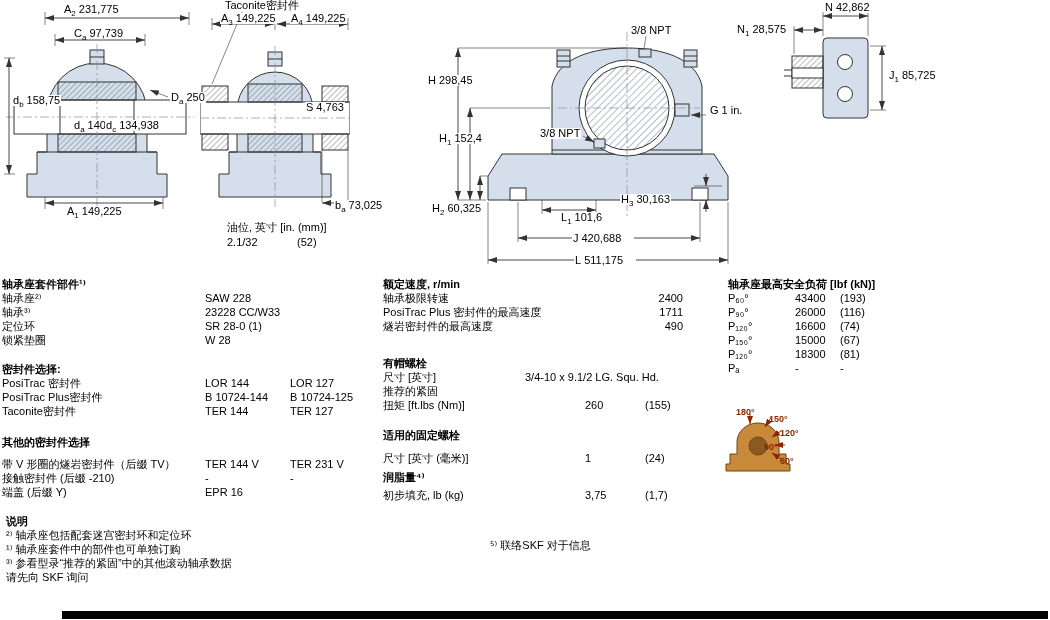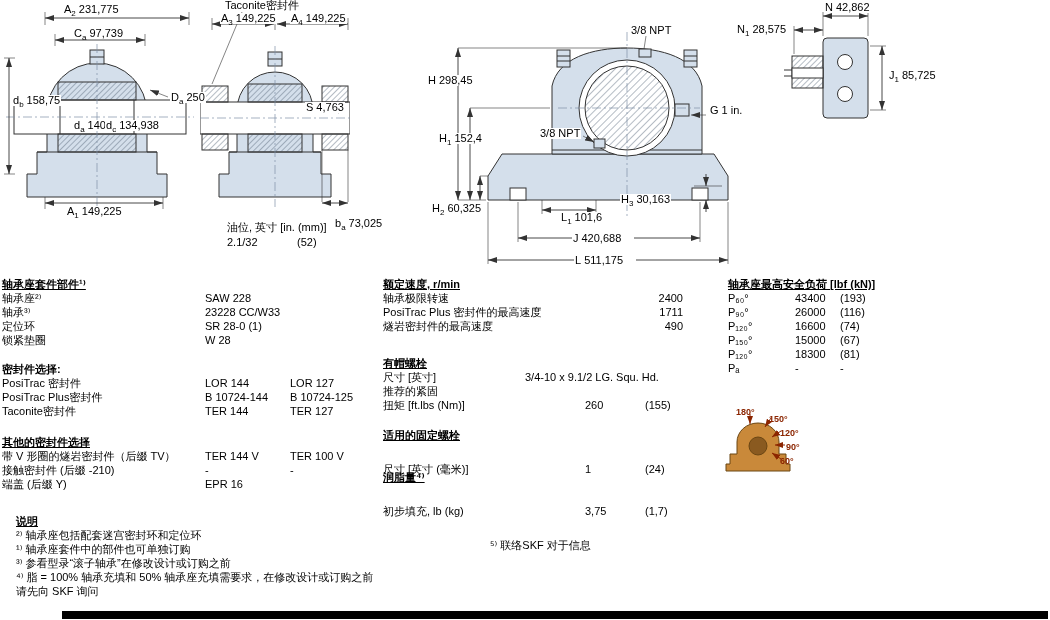--- a/index.html
+++ b/index.html
@@ -5,21 +5,21 @@
   html,body{margin:0;padding:0}
   body{position:relative;width:1050px;height:620px;background:#fff;
        font-family:"Liberation Sans","DejaVu Sans",sans-serif;font-size:11px;color:#000;overflow:hidden}
   .abs{position:absolute}
   svg{position:absolute}
   .dim{position:absolute;white-space:nowrap;line-height:11px;background:#fff;padding:0 1px}
   .dim sub{font-size:8px;line-height:0}
   .dim .v{margin-left:3px}
   .angle{position:absolute;font-size:9px;line-height:9px;color:#8b2500;white-space:nowrap;font-weight:bold}
   .th{font-weight:bold;height:14px;line-height:14px;white-space:nowrap}
-  .u{text-decoration:underline}
+  .u{}
   .trow{display:flex;height:14px;line-height:14px;white-space:nowrap}
   .c1,.c2,.c3{flex:0 0 auto}
   .tbl-left .c1{width:203px}.tbl-left .c2{width:85px}
   .tbl-mid  .c1{width:215px}.tbl-mid  .c2{width:85px;text-align:right}
   .tbl-size .c1{width:142px}
   .tbl-num  .c1{width:202px}.tbl-num  .c2{width:60px}
   .tbl-load .c1{width:67px}.tbl-load .c2{width:45px}
   .note-line{height:14px;line-height:14px;white-space:nowrap}
   .bold{font-weight:normal}
   
@@ -207,21 +207,21 @@
 <div class="dim" style="left:12px;top:95px"><span>d</span><sub>b</sub><span class="v">158,75</span></div>
 <div class="dim" style="left:170px;top:92px"><span>D</span><sub>a</sub><span class="v">250</span></div>
 <div class="dim" style="left:73px;top:120px"><span>d</span><sub>a</sub><span class="v">140</span></div>
 <div class="dim" style="left:105px;top:120px"><span>d</span><sub>c</sub><span class="v">134,938</span></div>
 <div class="dim" style="left:66px;top:206px"><span>A</span><sub>1</sub><span class="v">149,225</span></div>
 
 <div class="dim" style="left:224px;top:0px">Taconite密封件</div>
 <div class="dim" style="left:220px;top:13px"><span>A</span><sub>3</sub><span class="v">149,225</span></div>
 <div class="dim" style="left:290px;top:13px"><span>A</span><sub>4</sub><span class="v">149,225</span></div>
 <div class="dim" style="left:305px;top:102px"><span>S</span><sub></sub><span class="v">4,763</span></div>
-<div class="dim" style="left:334px;top:218px"><span>b</span><sub>a</sub><span class="v">73,025</span></div>
+<div class="dim" style="left:334px;top:200px"><span>b</span><sub>a</sub><span class="v">73,025</span></div>
 <div class="dim" style="left:226px;top:222px">油位, 英寸 [in. (mm)]</div>
 <div class="dim" style="left:226px;top:237px">2.1/32</div>
 <div class="dim" style="left:296px;top:237px">(52)</div>
 
 <div class="dim" style="left:630px;top:25px">3/8 NPT</div>
 <div class="dim" style="left:427px;top:75px"><span>H</span><sub></sub><span class="v">298,45</span></div>
 <div class="dim" style="left:438px;top:133px"><span>H</span><sub>1</sub><span class="v">152,4</span></div>
 <div class="dim" style="left:539px;top:128px">3/8 NPT</div>
 <div class="dim" style="left:709px;top:105px">G 1 in.</div>
 <div class="dim" style="left:620px;top:194px"><span>H</span><sub>3</sub><span class="v">30,163</span></div>
@@ -278,26 +278,26 @@
         <span class="c3">B 10724-125</span>
       </div>
 
       <div class="trow">
         <span class="c1">Taconite密封件</span>
         <span class="c2">TER 144</span>
         <span class="c3">TER 127</span>
       </div>
     </div>
   <div class="th u" style="margin-top:17px">其他的密封件选择</div>
-  <div class="tbl-left" style="margin-top:0">
+  <div class="tbl-left" style="margin-top:8px">
 
       <div class="trow">
         <span class="c1">带 V 形圈的燧岩密封件（后缀 TV）</span>
         <span class="c2">TER 144 V</span>
-        <span class="c3">TER 100 V</span>
+        <span class="c3">TER 231 V</span>
       </div>
 
       <div class="trow">
         <span class="c1">接触密封件 (后缀 -210)</span>
         <span class="c2">-</span>
         <span class="c3">-</span>
       </div>
 
       <div class="trow">
         <span class="c1">端盖 (后缀 Y)</span>
@@ -348,33 +348,33 @@
       <div class="trow">
         <span class="c1">扭矩 [ft.lbs (Nm)]</span>
         <span class="c2">260</span>
         <span class="c3">(155)</span>
       </div>
     </div>
 </div>
 
 <div class="abs" style="left:383px;top:428px">
   <div class="th u">适用的固定螺栓</div>
-  <div class="tbl-num" style="margin-top:20px">
+  <div class="tbl-num" style="margin-top:9px">
 
       <div class="trow">
         <span class="c1">尺寸 [英寸 (毫米)]</span>
         <span class="c2">1</span>
         <span class="c3">(24)</span>
       </div>
     </div>
 </div>
 
 <div class="abs" style="left:383px;top:470px">
   <div class="th u">润脂量⁴⁾</div>
-  <div class="tbl-num" style="margin-top:20px">
+  <div class="tbl-num" style="margin-top:4px">
 
       <div class="trow">
         <span class="c1">初步填充, lb (kg)</span>
         <span class="c2">3,75</span>
         <span class="c3">(1,7)</span>
       </div>
     </div>
 </div>
 
 <div class="abs" style="left:728px;top:277px">
@@ -415,26 +415,25 @@
         <span class="c1">Pₐ</span>
         <span class="c2">-</span>
         <span class="c3">-</span>
       </div>
     </div>
 </div>
 
 <div class="angle" style="left:736px;top:408px">180°</div>
 <div class="angle" style="left:769px;top:415px">150°</div>
 <div class="angle" style="left:780px;top:429px">120°</div>
-<div class="angle" style="left:786px;top:443px">90°</div>
+<div class="angle" style="left:764px;top:443px">90°</div>
 <div class="angle" style="left:780px;top:457px">60°</div>
 
-<div class="abs" style="left:16px;top:514px">
+<div class="abs" style="left:6px;top:514px">
   <div class="th u">说明</div>
   <div class="note-line">²⁾ 轴承座包括配套迷宫密封环和定位环</div>
   <div class="note-line">¹⁾ 轴承座套件中的部件也可单独订购</div>
-  <div class="note-line">³⁾ 参看型录“滚子轴承”在修改设计或订购之前</div>
-  <div class="note-line">⁴⁾ 脂 = 100% 轴承充填和 50% 轴承座充填需要求，在修改设计或订购之前</div>
+  <div class="note-line">³⁾ 参看型录“推荐的紧固”中的其他滚动轴承数据</div>
   <div class="note-line bold">请先向 SKF 询问</div>
 </div>
 <div class="abs" style="left:490px;top:538px">⁵⁾ 联络SKF 对于信息</div>
 
 <div class="footer-bar"></div>
 
 </body></html>

